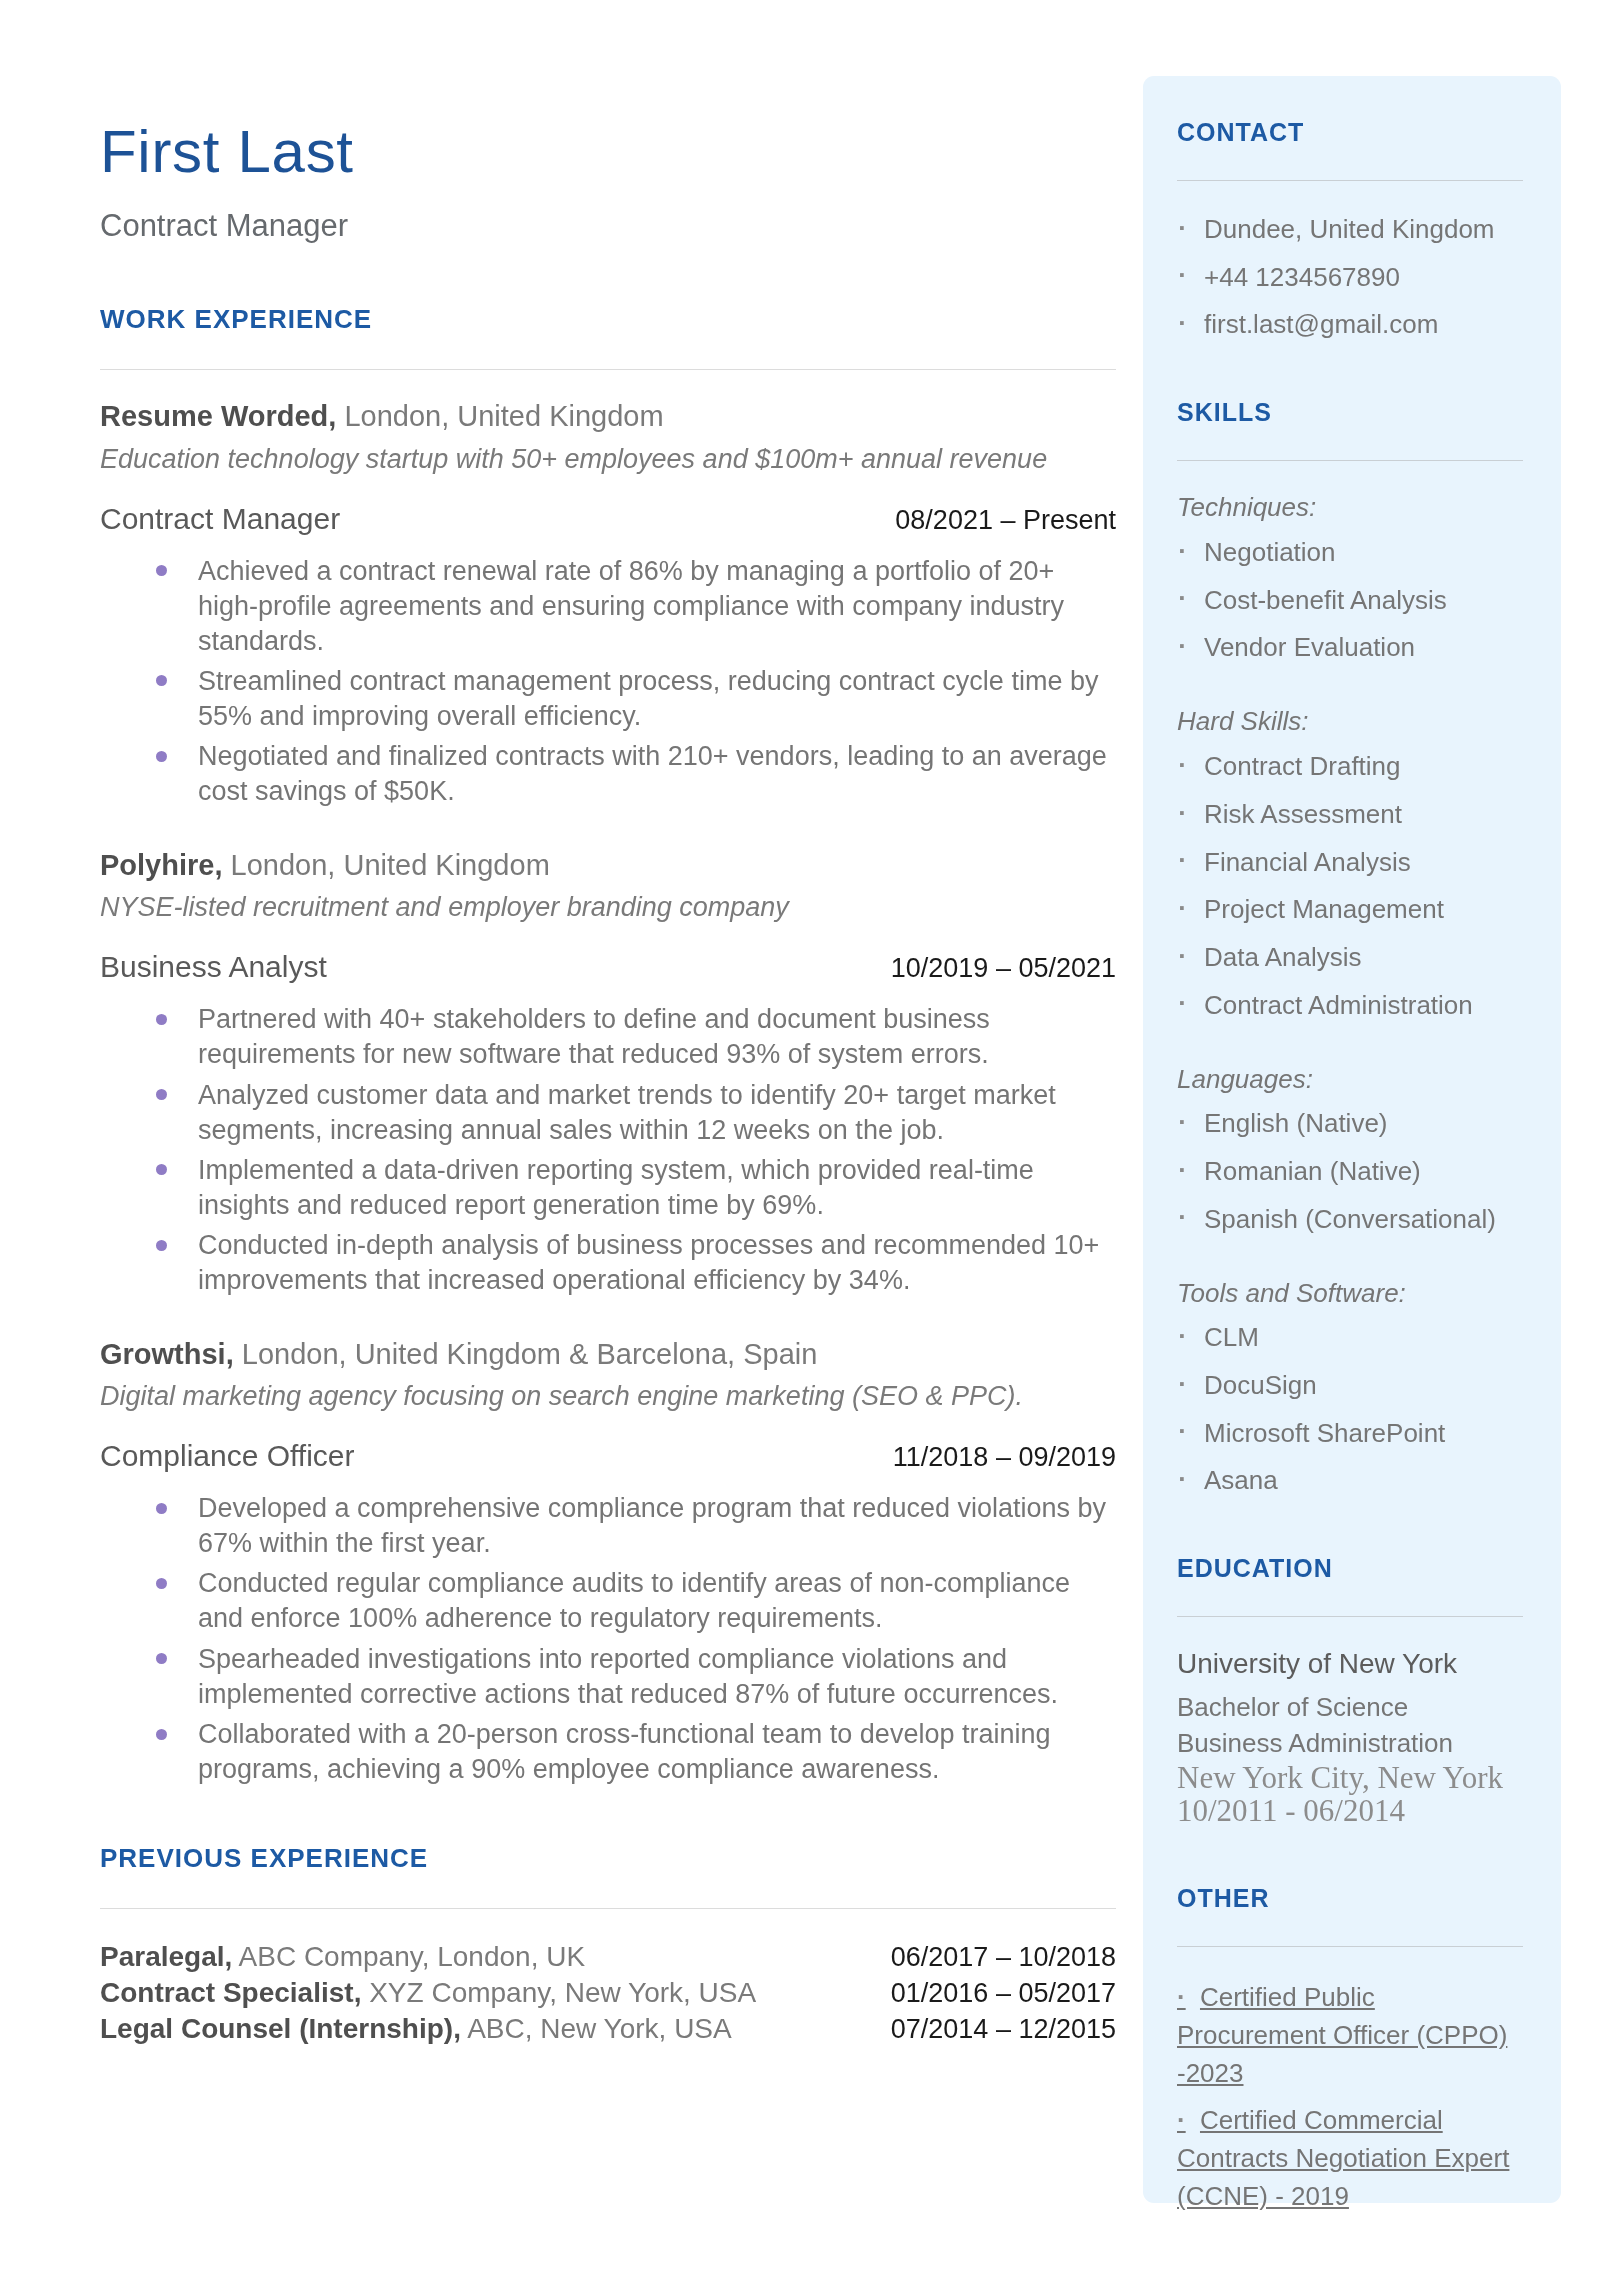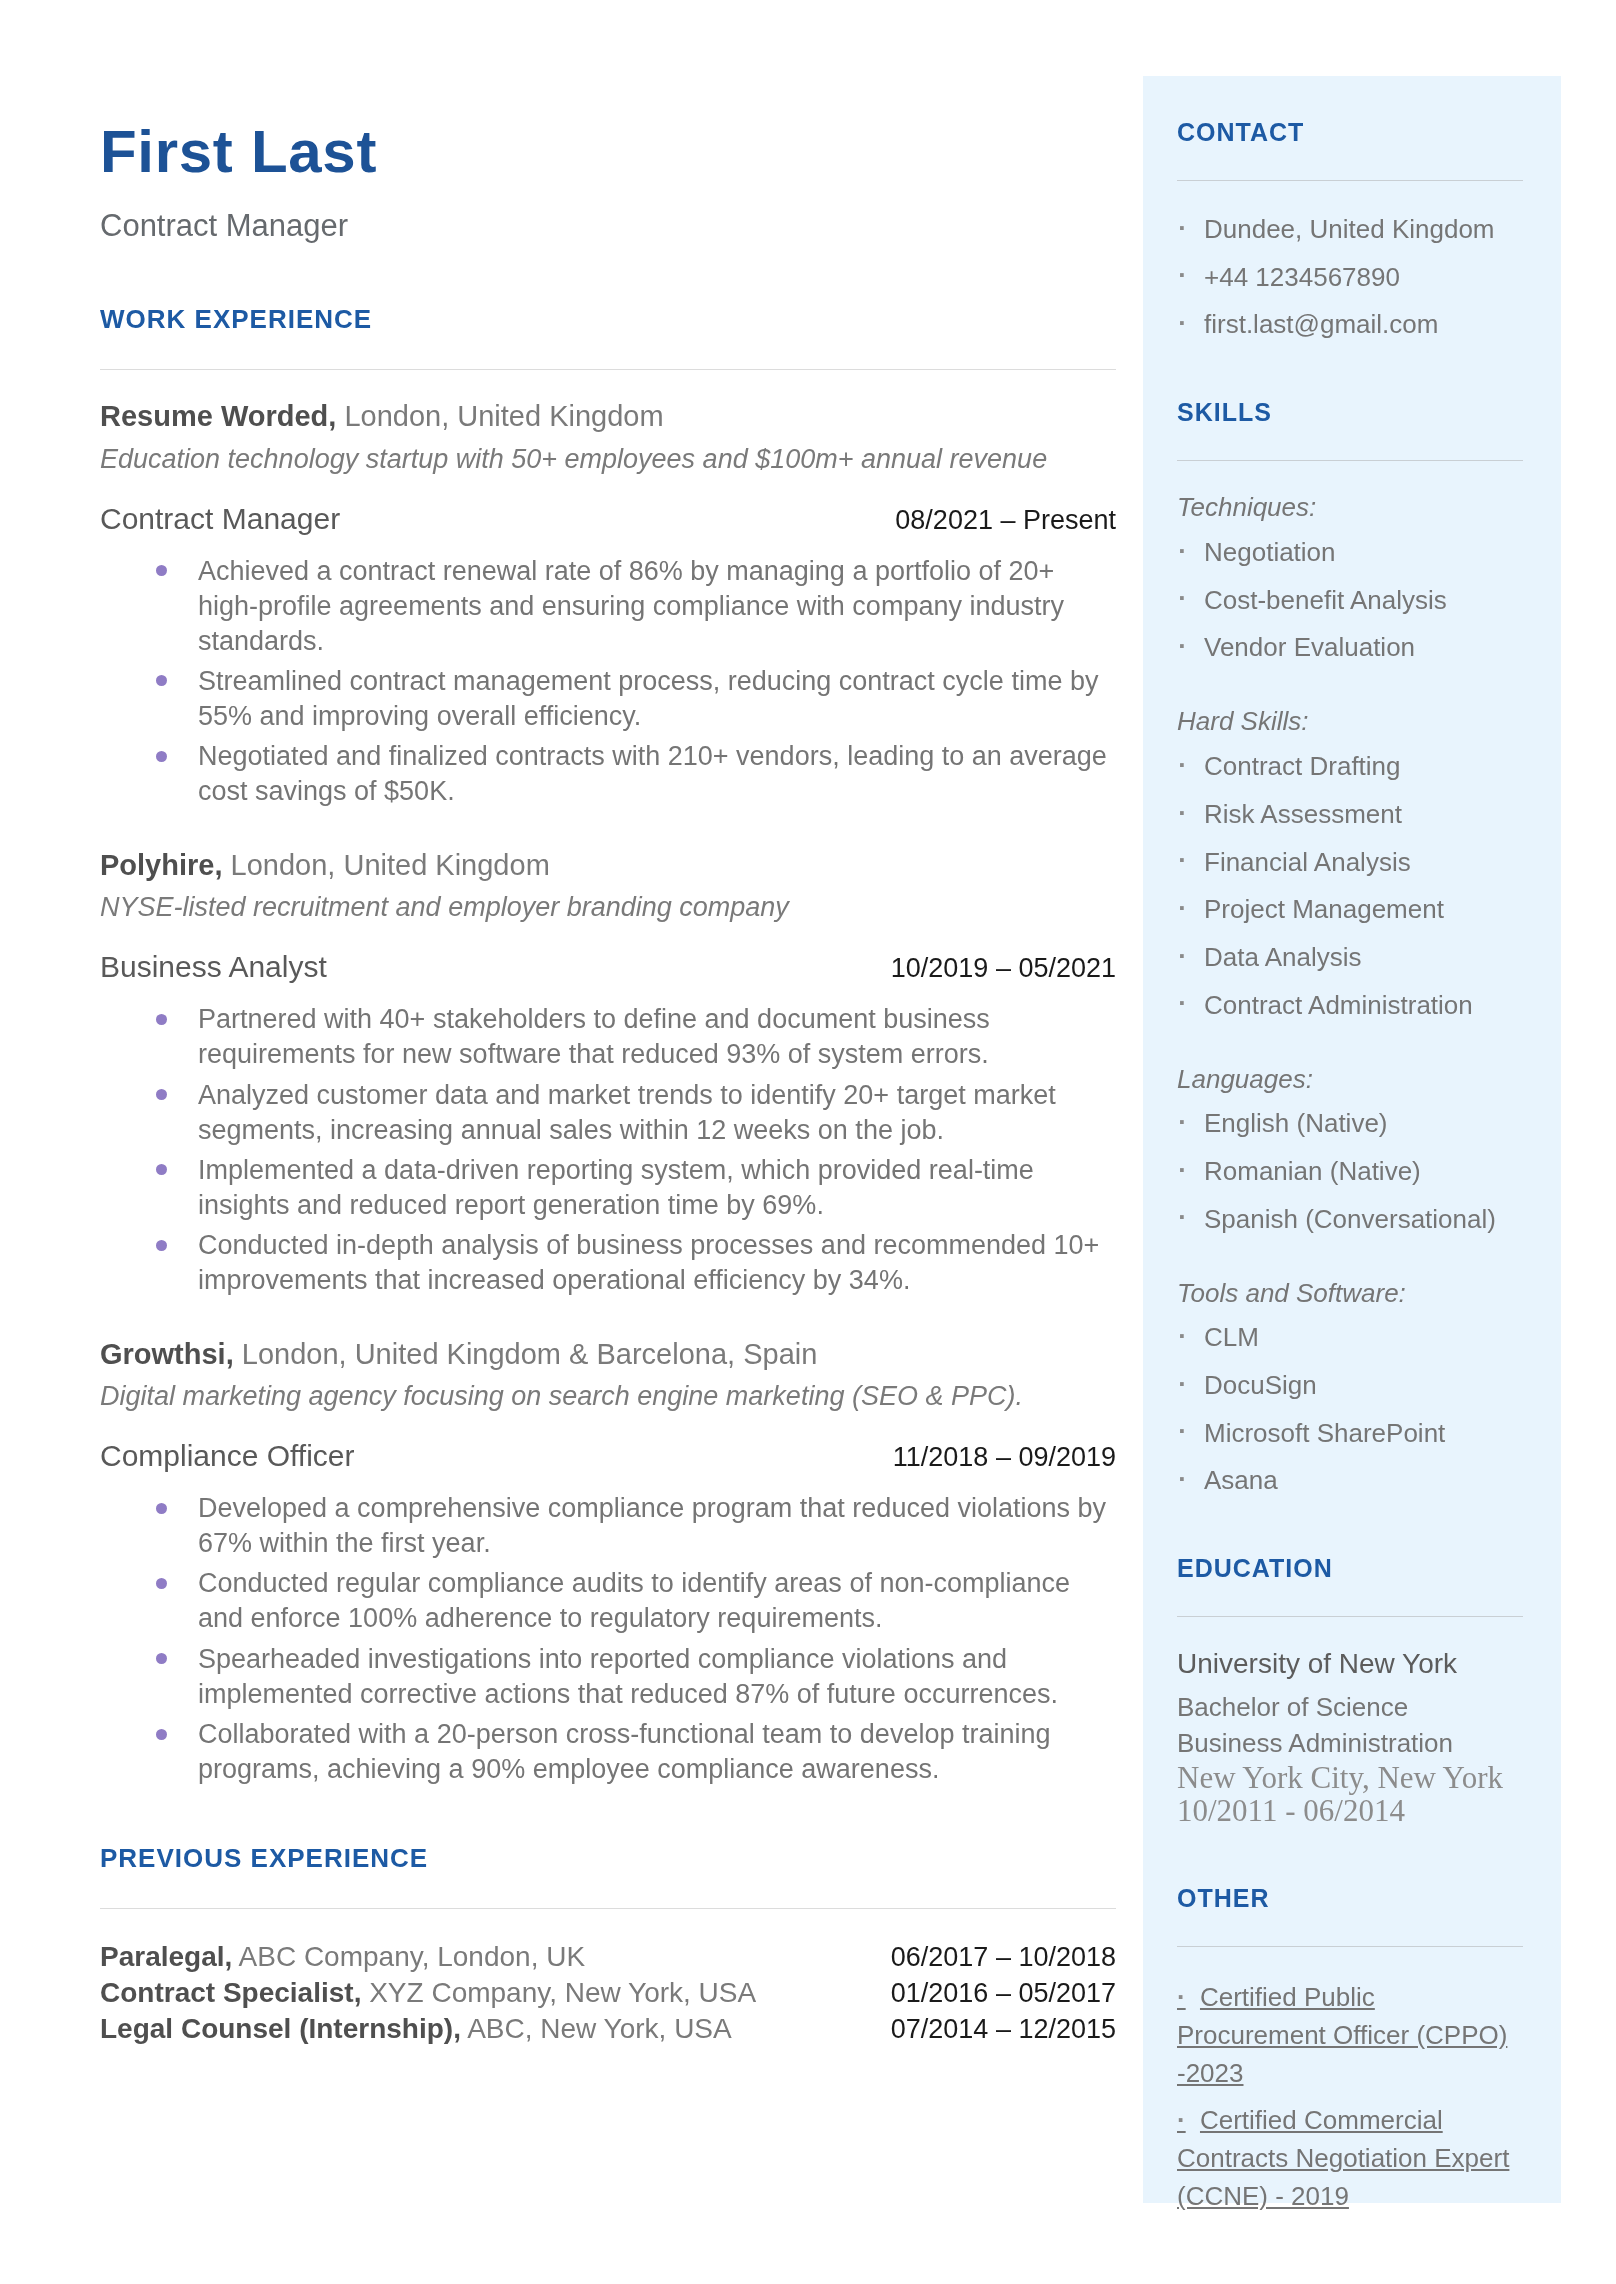--- a/index.html
+++ b/index.html
@@ -13,21 +13,21 @@
   }
   
   .main{
     position:absolute;
     left:100px; top:120px;
     width:1016px;
   }
   .name{
     margin:0;
     font-size:60px;
-    font-weight:700;
+    font-weight:400;
     color:#1d5296;
     letter-spacing:0.7px;
     line-height:1.08;
   }
   .subtitle{
     margin-top:23.4px;
     font-size:31px;
     color:#666a6e;
   }
   .section-heading{
@@ -112,20 +112,21 @@
     font-size:27px;
   }
   
   .sidebar{
     position:absolute;
     left:1143px; top:76px;
     width:418px; height:2127px;
     background:#e8f4fd;
     box-sizing:border-box;
     padding:42px 38px 0 34px;
+    border-radius:11px;
   }
   .side-heading{
     font-size:25px;
     font-weight:700;
     color:#1d5aa4;
     letter-spacing:1px;
   }
   .side-rule{
     border:none;
     border-top:1.3px solid #c9cfd4;

